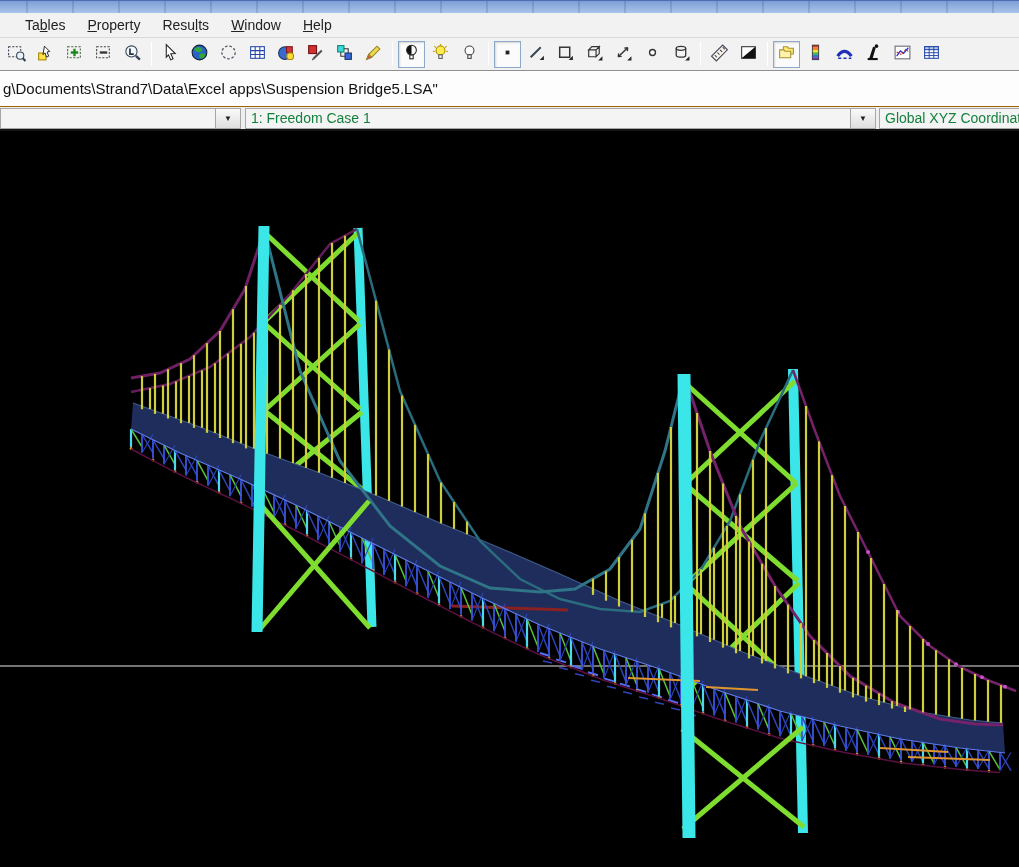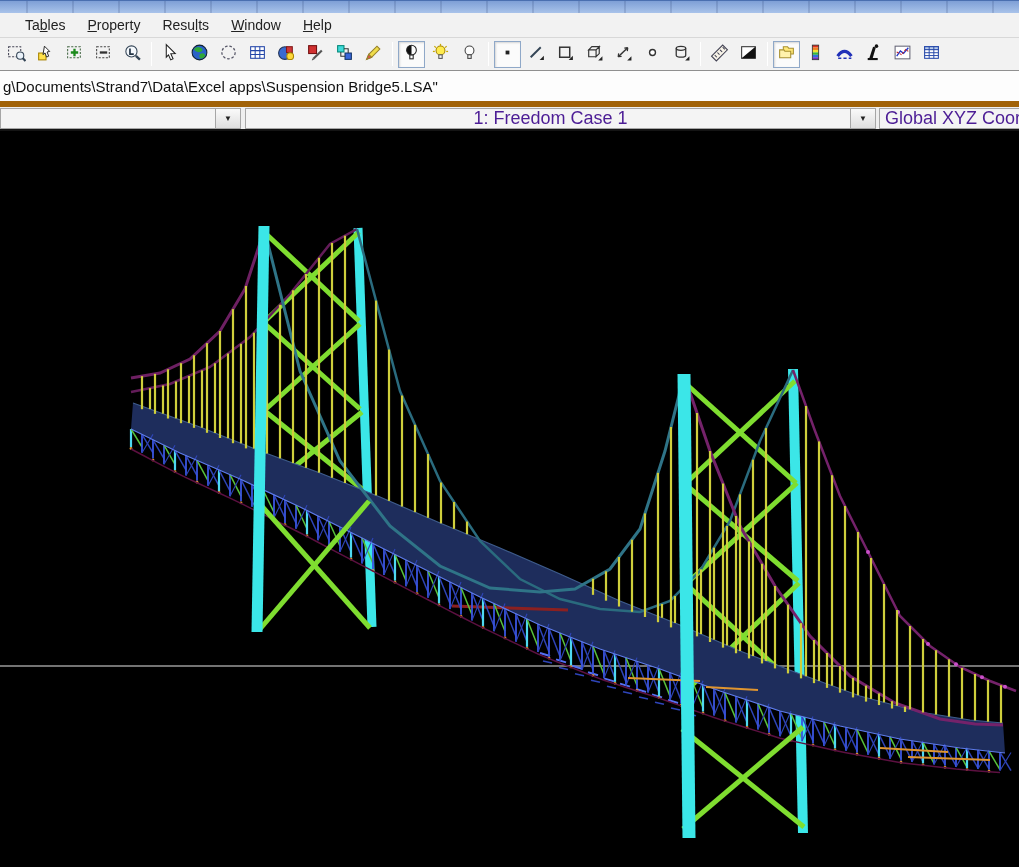--- a/index.html
+++ b/index.html
@@ -20,29 +20,29 @@
   .menu-item u { text-decoration:underline; }
 
   .toolbar { height:33px; width:100%; background:#F2F2F2; display:flex; align-items:center;
     padding-left:2px; border-bottom:1px solid #909090; }
   .tbtn { width:27px; height:27px; display:flex; align-items:center; justify-content:center;
     border:1px solid transparent; margin:0 1px; }
   .tbtn svg { width:19px; height:19px; }
   .tbtn.pressed { background:#FBFBFB; border:1px solid #8FA8C8; box-shadow: inset 1px 1px 2px rgba(0,0,0,.15); }
   .tsep { width:1px; height:24px; background:#9A9A9A; border-right:1px solid #FFF; margin:0 4px; }
 
-  .pathbar { height:36px; width:100%; background:#FDFDFD; border-bottom:6px solid #a16207;
+  .pathbar { height:36px; width:100%; background:#FDFDFD; border-bottom:1px solid #a16207;
     display:flex; align-items:center; }
   .pathbar .ptext { font-size:15px; color:#111; padding-left:3px; white-space:nowrap; }
 
   .casebar { height:24px; width:100%; background:#EFEFEF; display:flex; align-items:center;
     border-bottom:2px solid #141414; }
   .combo { height:21px; background:#F4F4F4; border:1px solid #A6A6A6; display:flex; align-items:center;
     overflow:hidden; }
-  .combo .cval { flex:1; font-size:18px; color:#4c1d95; padding-left:5px; white-space:nowrap; overflow:hidden;text-align:center; }
+  .combo .cval { flex:1; font-size:14px; color:#15803d; padding-left:5px; white-space:nowrap; overflow:hidden; }
   .combo .carrow { width:25px; height:100%; border-left:1px solid #A6A6A6;
     background:linear-gradient(#FAFAFA,#DEDEDE); display:flex; align-items:center; justify-content:center;
     font-size:8px; color:#222; }
   .combo1 { width:241px; margin-left:0; }
   .combo2 { width:631px; margin-left:4px; }
   .combo3 { flex:1; margin-left:3px; border-right:none; }
 
   .viewport { height:736px; width:100%; background:#000; position:relative; }
   .viewport svg { display:block; width:1019px; height:736px; }
 </style>

